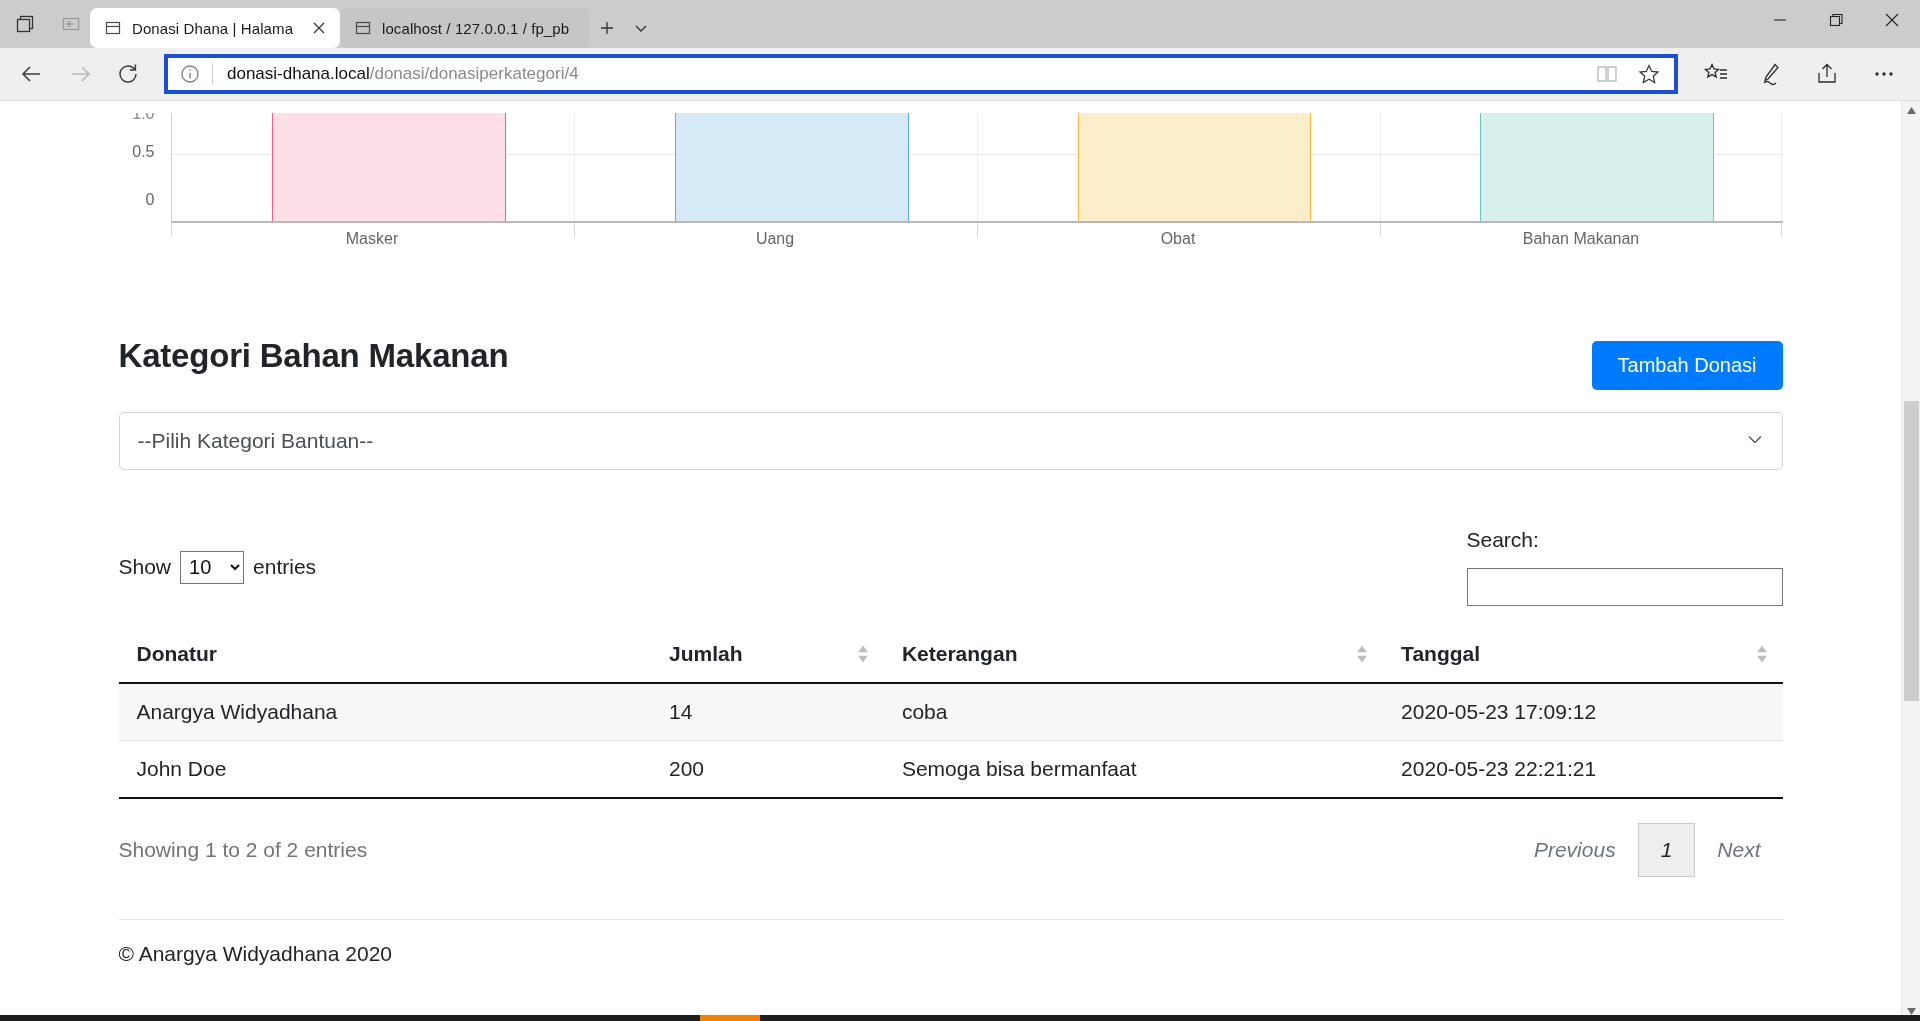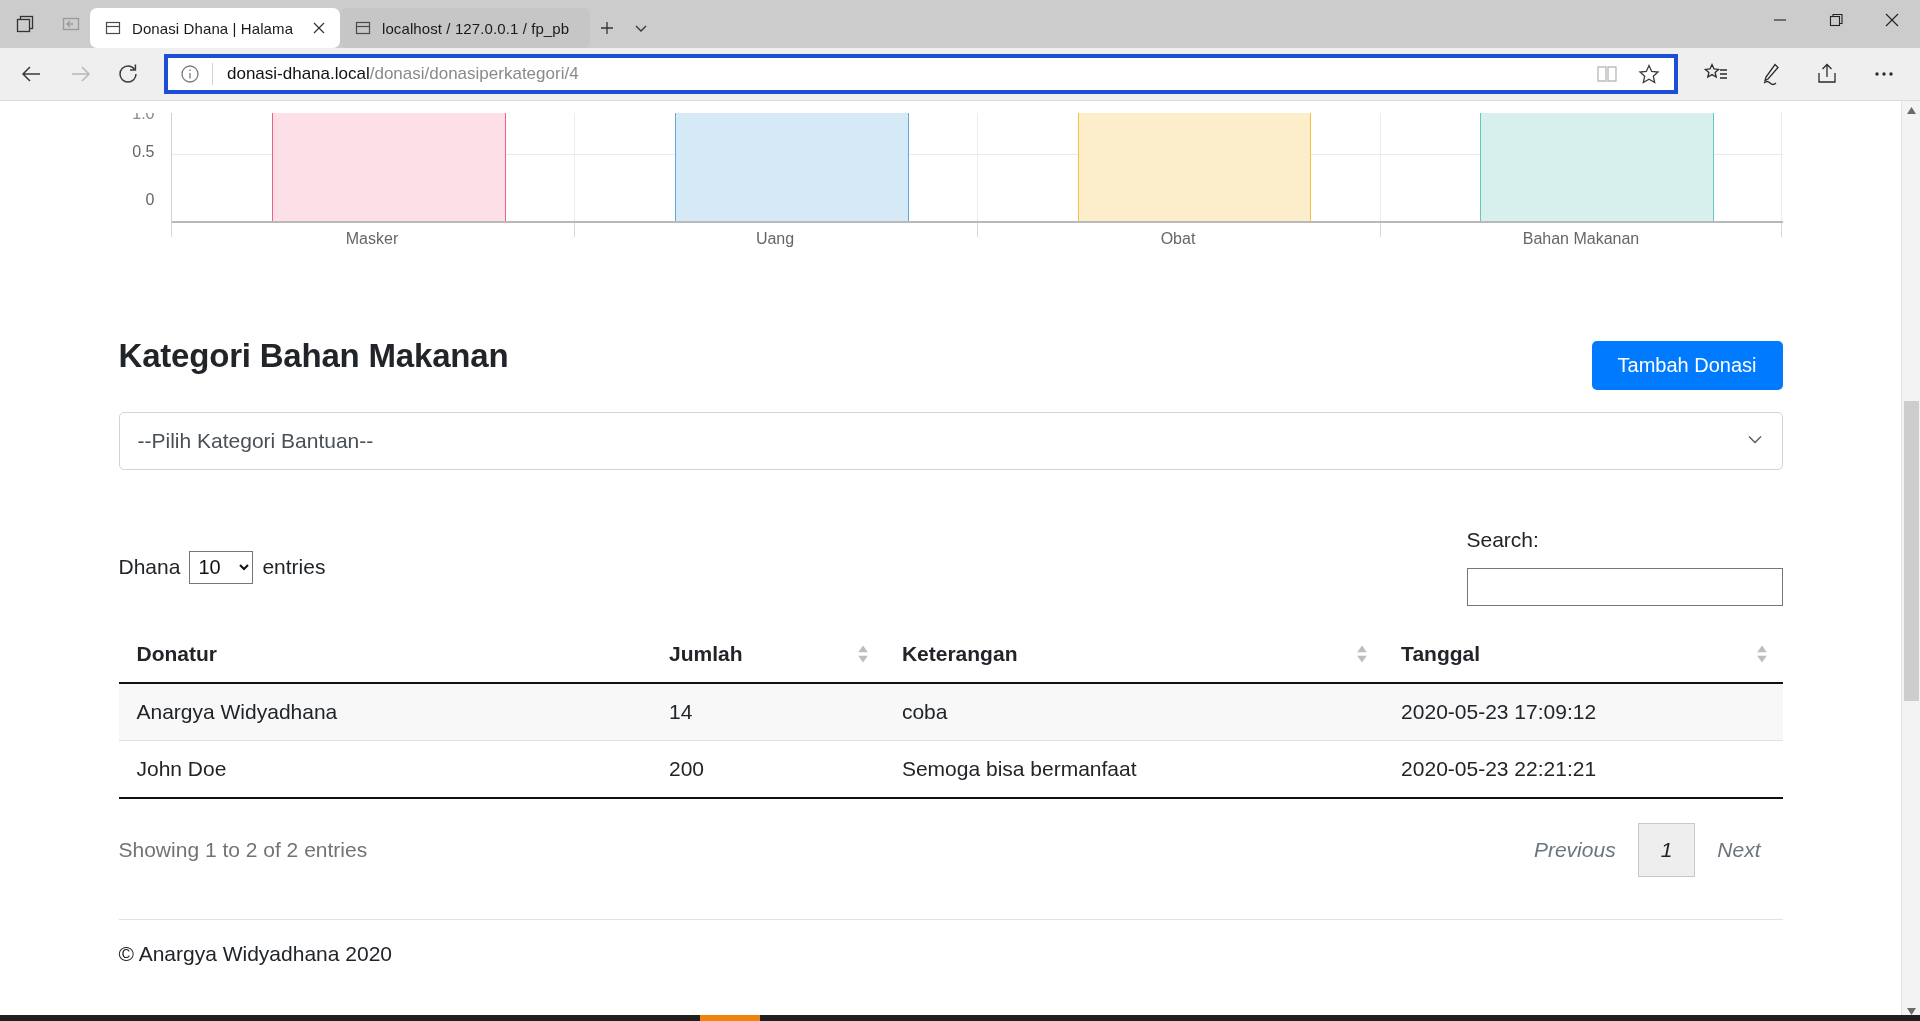--- a/index.html
+++ b/index.html
@@ -400,21 +400,21 @@
           <span>--Pilih Kategori Bantuan--</span>
           <span class="caret">
             <svg width="22" height="22" viewBox="0 0 22 22" fill="none" stroke="#5a5a5a" stroke-width="1.4">
                 <path d="M5 8.5 L11 14.5 L17 8.5"></path>
               </svg>
           </span>
         </div>
 
         <div class="dt-top">
           <div class="dt-length">
-            <span>Dhana</span>
+            <span>Show</span>
             <select>
               <option>10</option>
               <option>25</option>
               <option>50</option>
               <option>100</option>
             </select>
             <span>entries</span>
           </div>
           <div class="dt-filter">
             <span>Search:</span>

